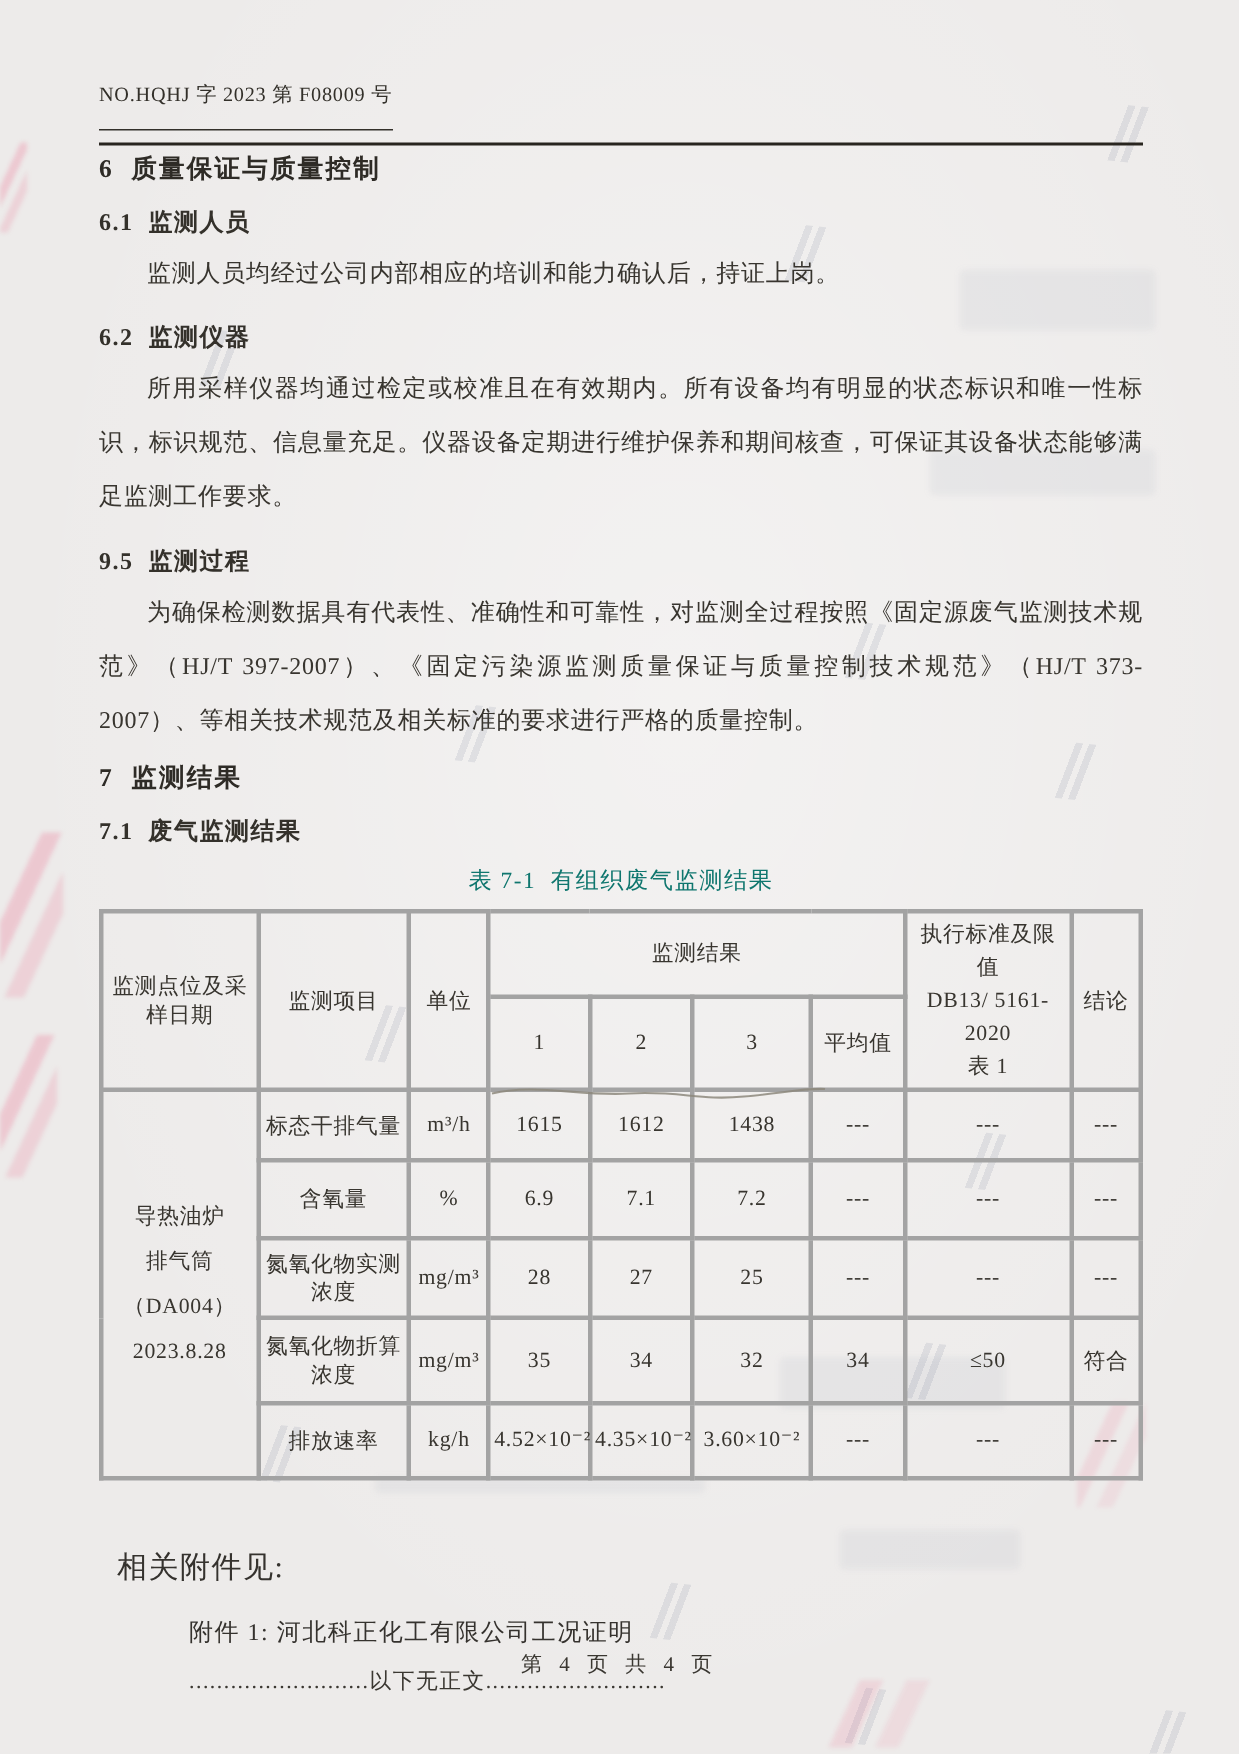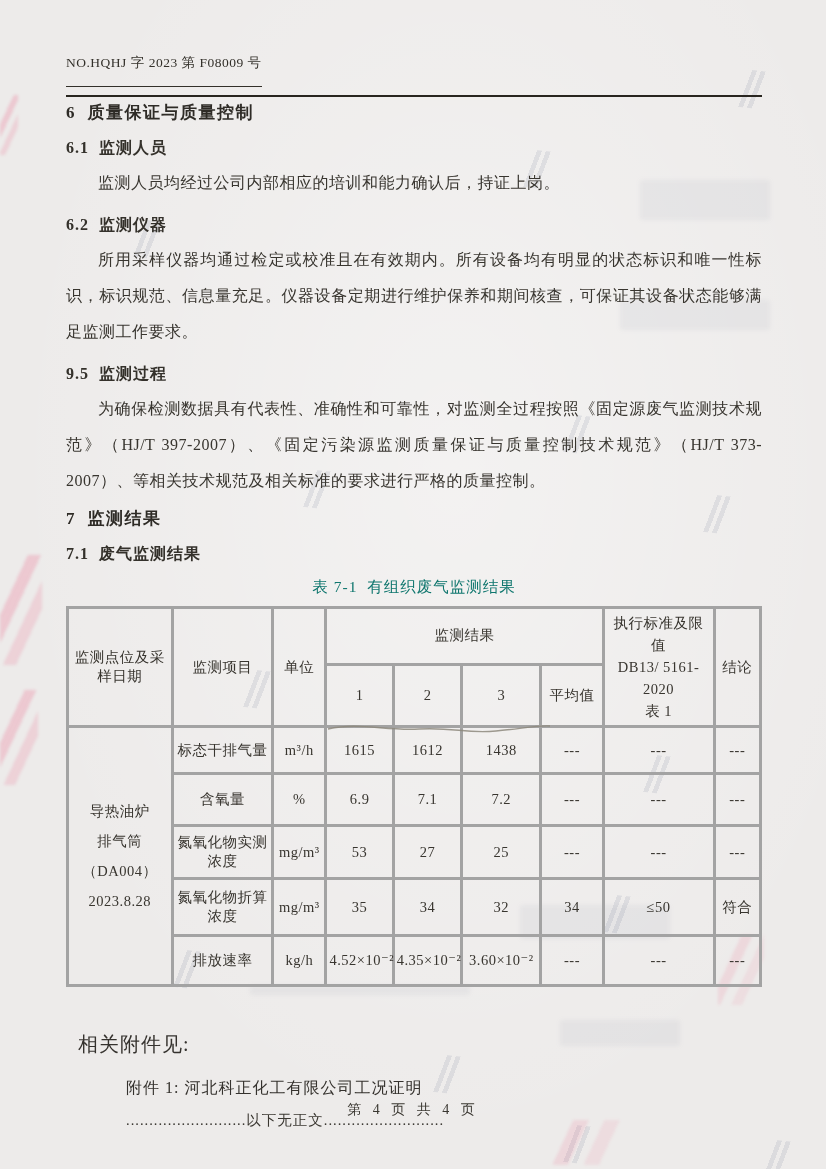--- a/index.html
+++ b/index.html
@@ -189,21 +189,21 @@
             <td>6.9</td>
             <td>7.1</td>
             <td>7.2</td>
             <td>---</td>
             <td>---</td>
             <td>---</td>
           </tr>
           <tr>
             <td>氮氧化物实测浓度</td>
             <td>mg/m³</td>
-            <td>53</td>
+            <td>28</td>
             <td>27</td>
             <td>25</td>
             <td>---</td>
             <td>---</td>
             <td>---</td>
           </tr>
           <tr>
             <td>氮氧化物折算浓度</td>
             <td>mg/m³</td>
             <td>35</td>

